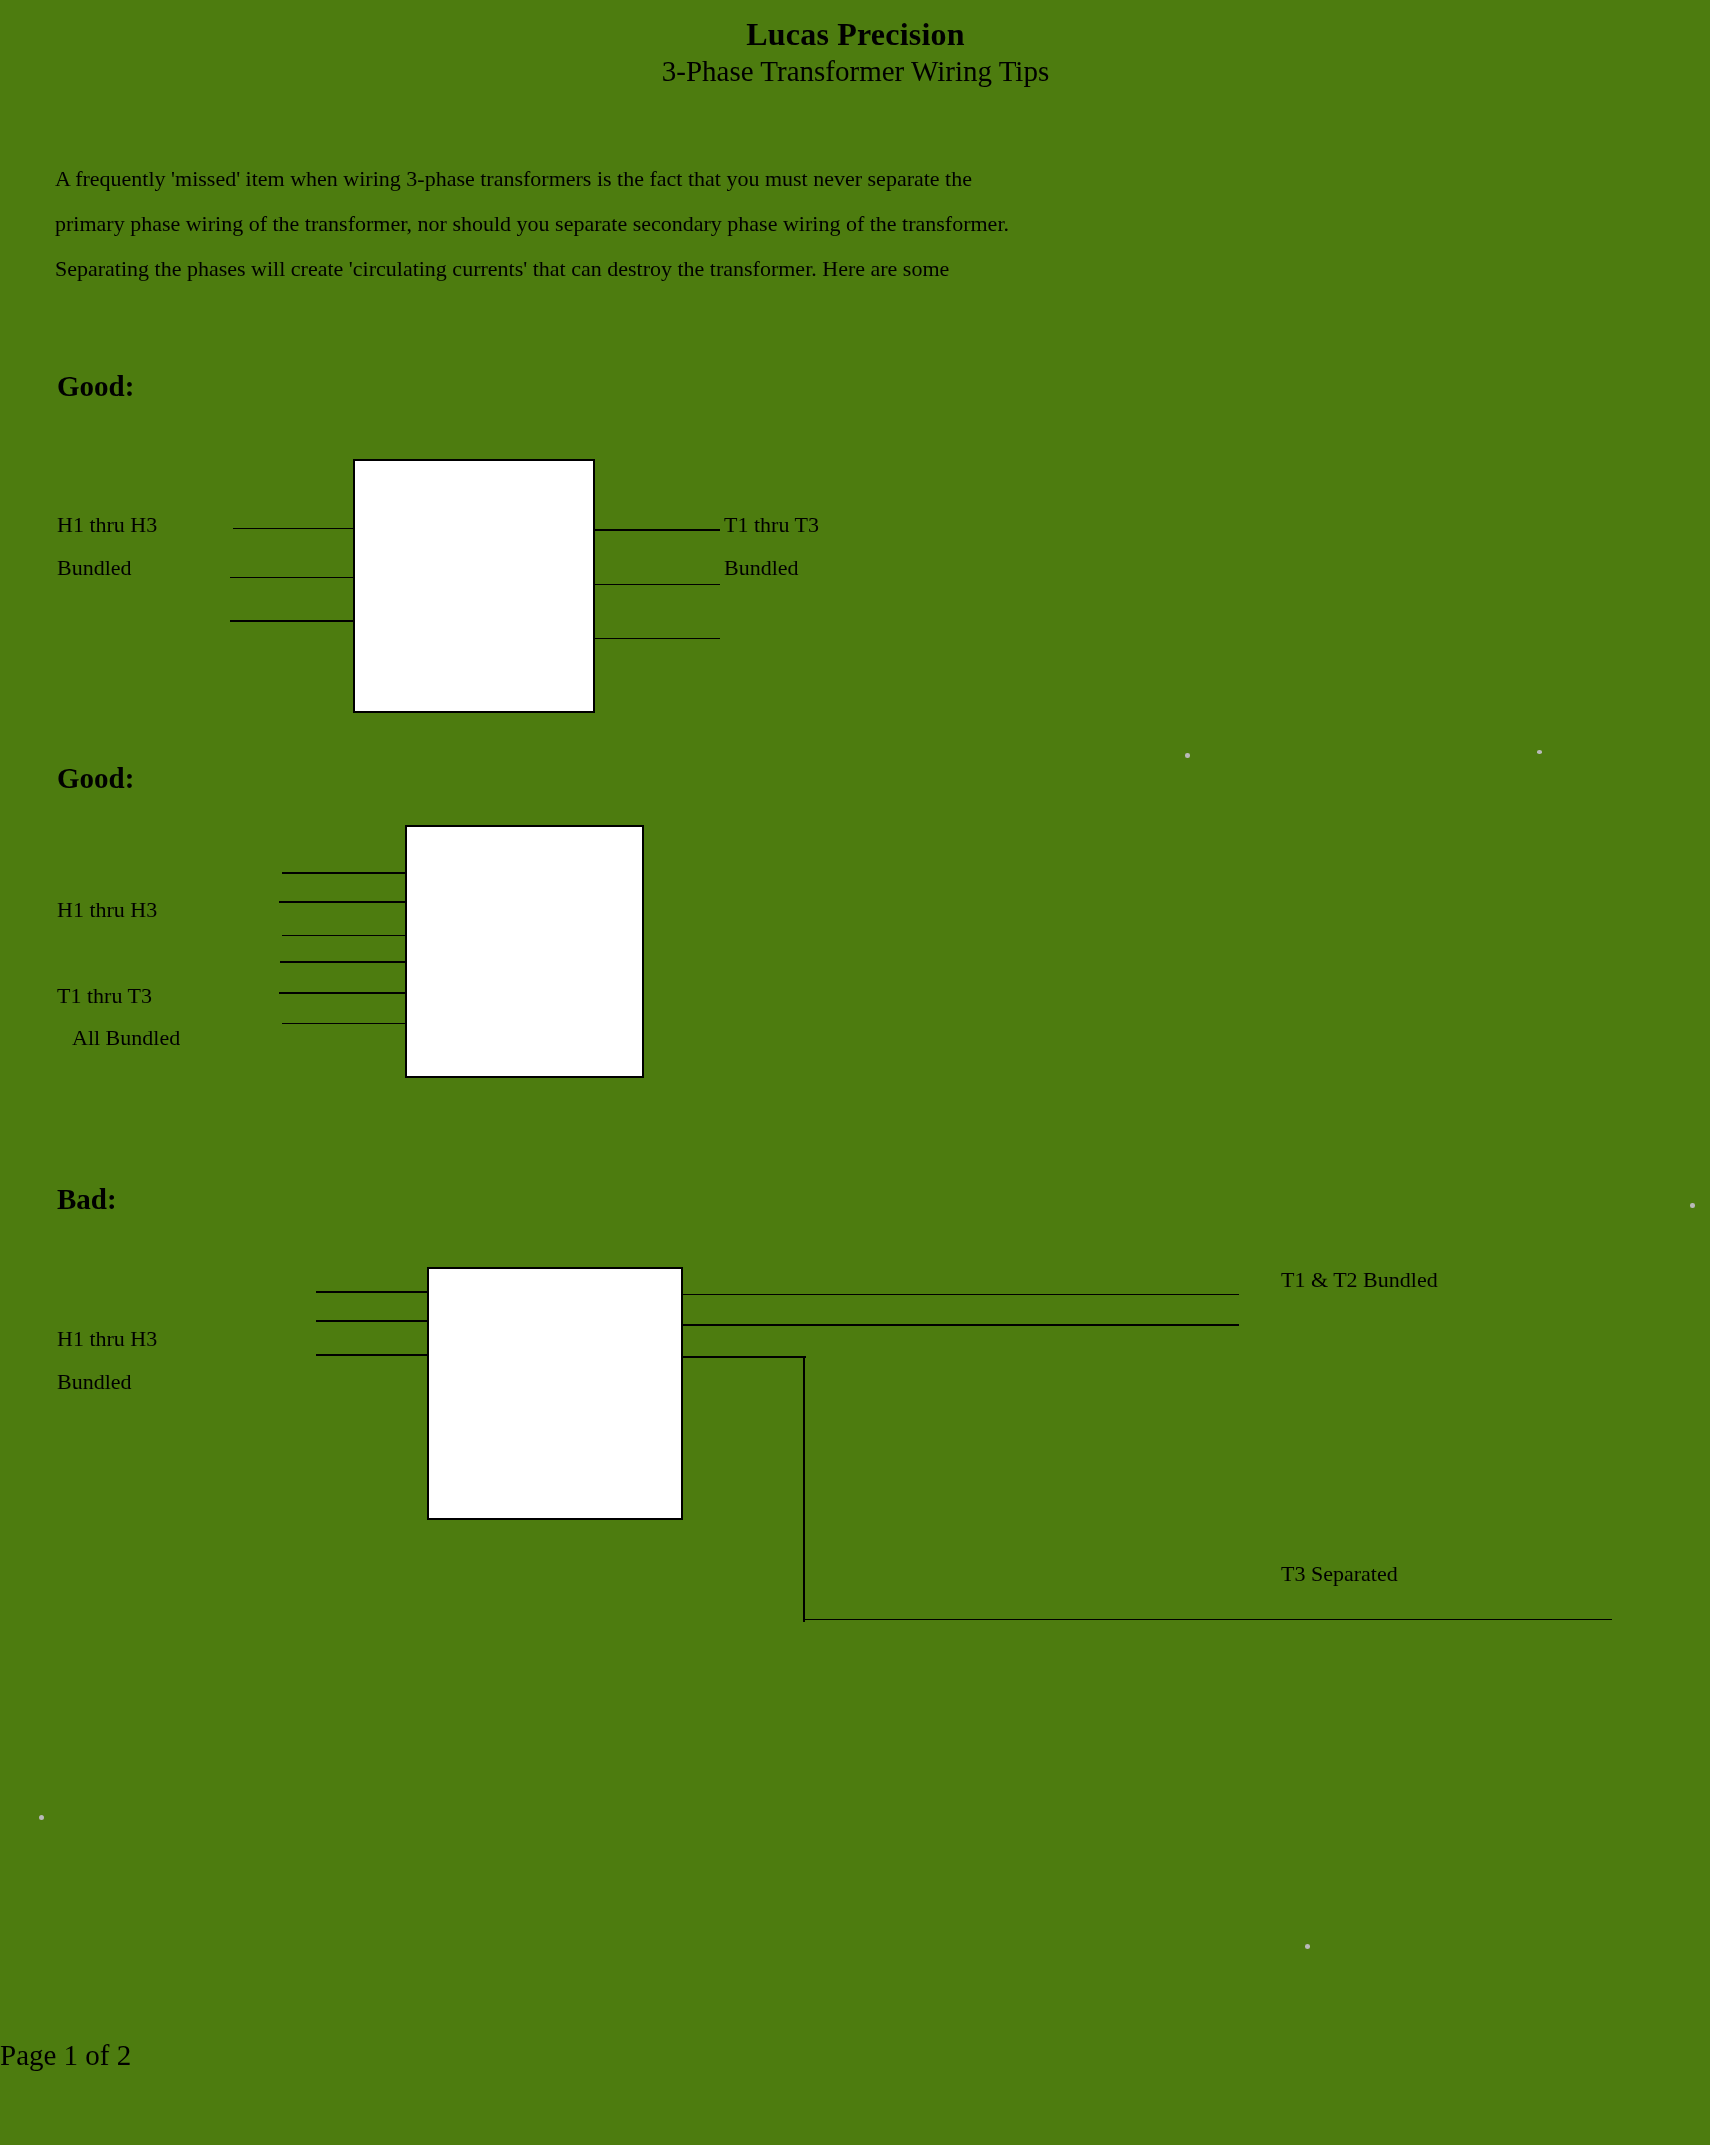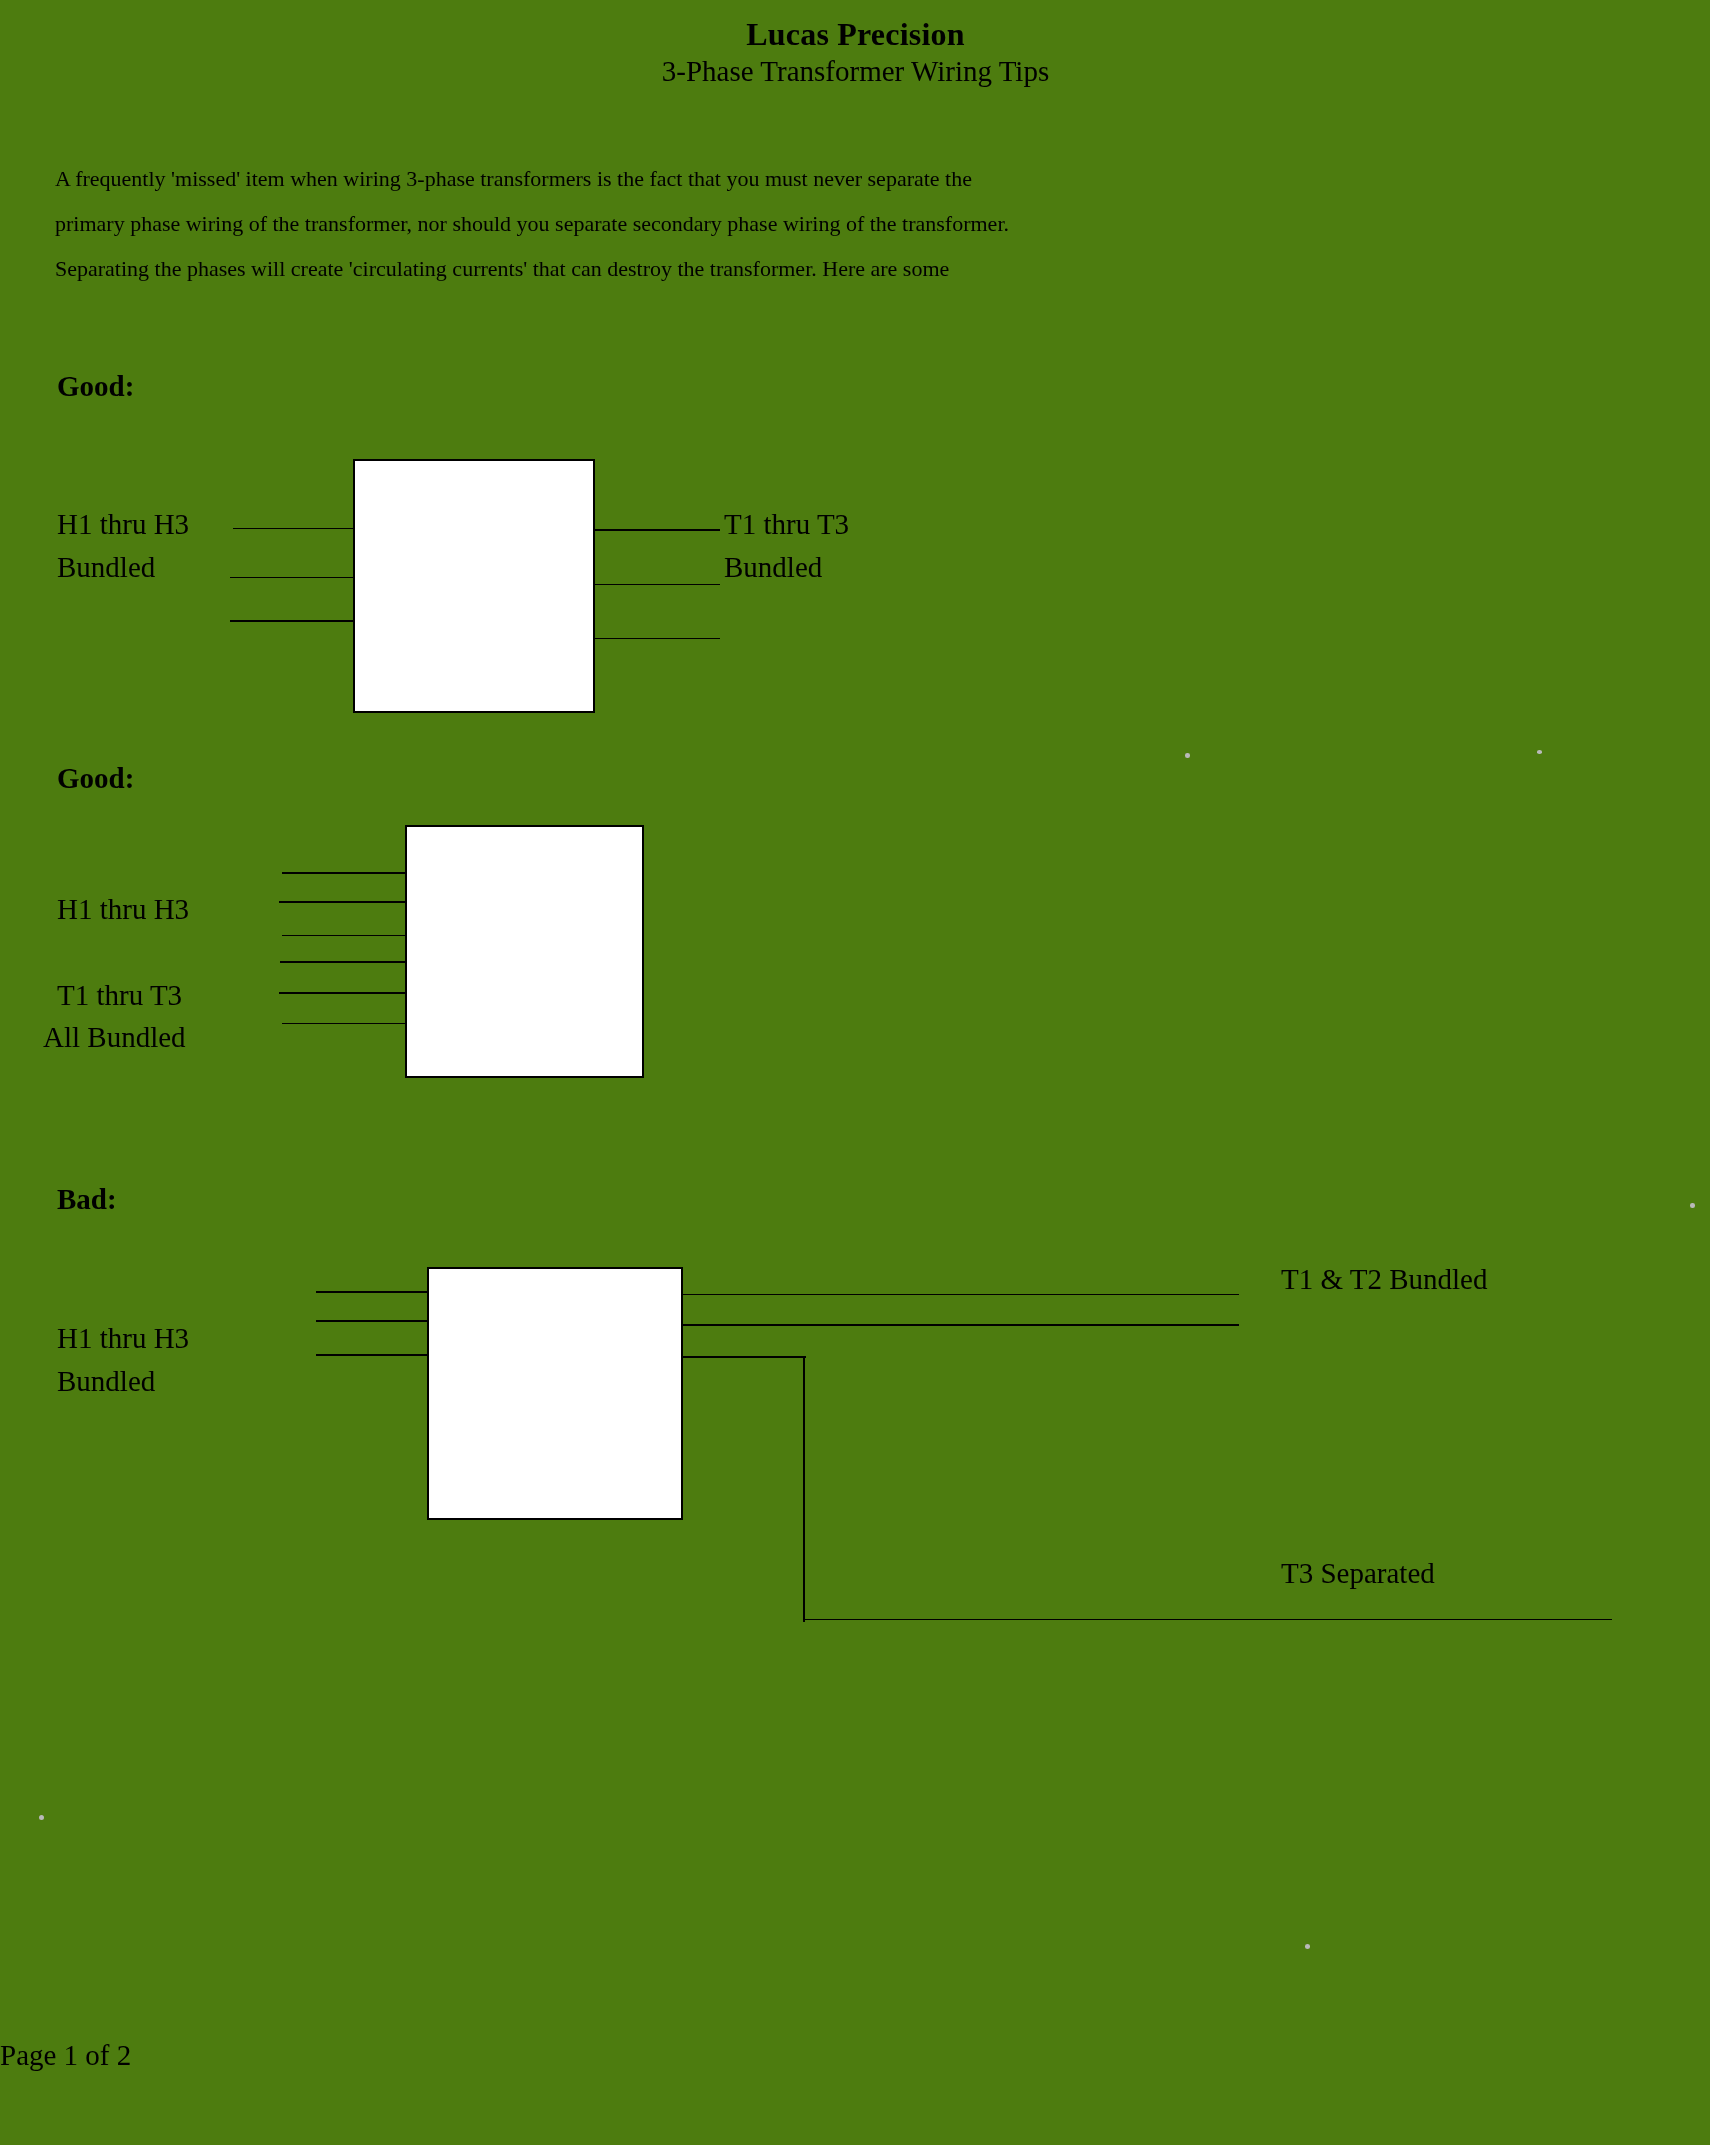--- a/index.html
+++ b/index.html
@@ -43,21 +43,21 @@
     line-height: 45px;
   }
   .para-line { white-space: nowrap; }
 
   .section-label {
     font-weight: bold;
     font-size: 29px;
   }
 
   .diag-label {
-    font-size: 29px;
+    font-size: 22px;
     line-height: 43px;
     white-space: nowrap;
   }
 
   
   .tbox {
     border: 2.7px solid #000000;
     background: #ffffff;
     box-sizing: border-box;
   }
@@ -115,21 +115,21 @@
   <div class="abs hline" style="left:230px; top:620px; width:125px;"></div>
 
   <div class="abs hline" style="left:593px; top:529px; width:127px;"></div>
   <div class="abs hline thin" style="left:593px; top:584px; width:127px;"></div>
   <div class="abs hline thin" style="left:593px; top:638px; width:127px;"></div>
 
   <div class="abs section-label" style="left:57px; top:762px;">Good:</div>
 
   <div class="abs diag-label" style="left:57px; top:888px;">H1 thru H3</div>
   <div class="abs diag-label" style="left:57px; top:974px;">T1 thru T3</div>
-  <div class="abs diag-label" style="left:43px; top:1016px;">All Bundled</div>
+  <div class="abs diag-label" style="left:72px; top:1016px;">All Bundled</div>
 
   <div class="abs tbox" style="left:405px; top:825px; width:239px; height:253px;"></div>
 
   <div class="abs hline" style="left:282px; top:872px; width:125px;"></div>
   <div class="abs hline" style="left:279px; top:901px; width:127px;"></div>
   <div class="abs hline thin" style="left:282px; top:935px; width:125px;"></div>
   <div class="abs hline" style="left:280px; top:961px; width:127px;"></div>
   <div class="abs hline" style="left:279px; top:992px; width:127px;"></div>
   <div class="abs hline thin" style="left:282px; top:1023px; width:125px;"></div>
 

